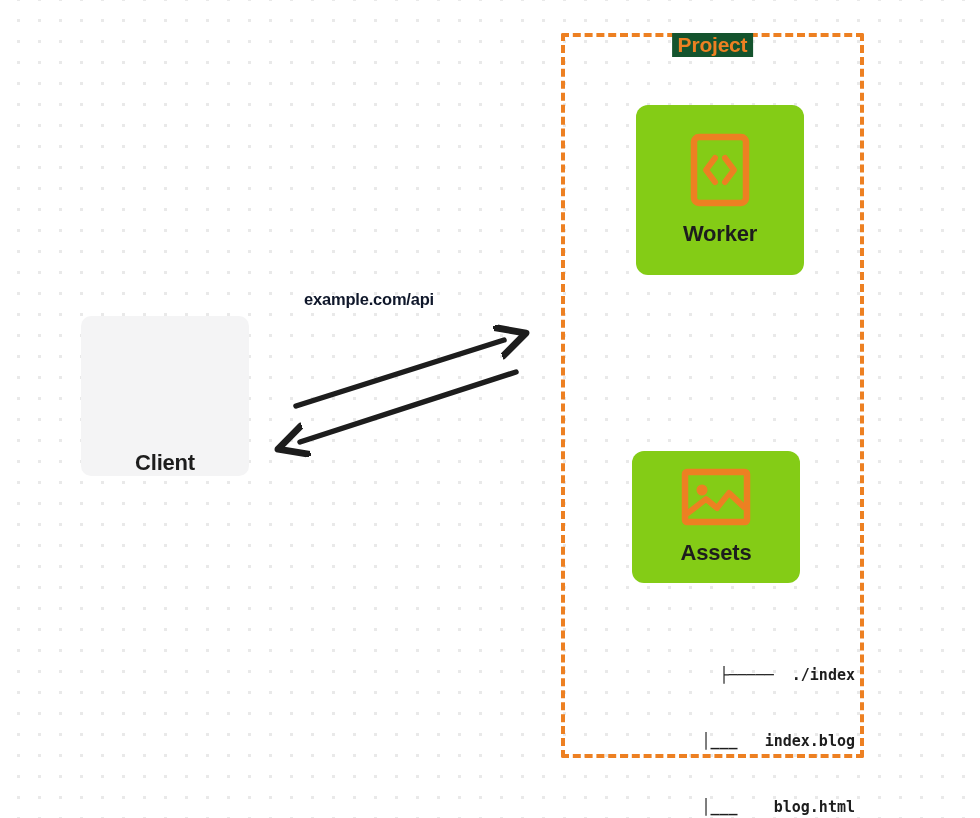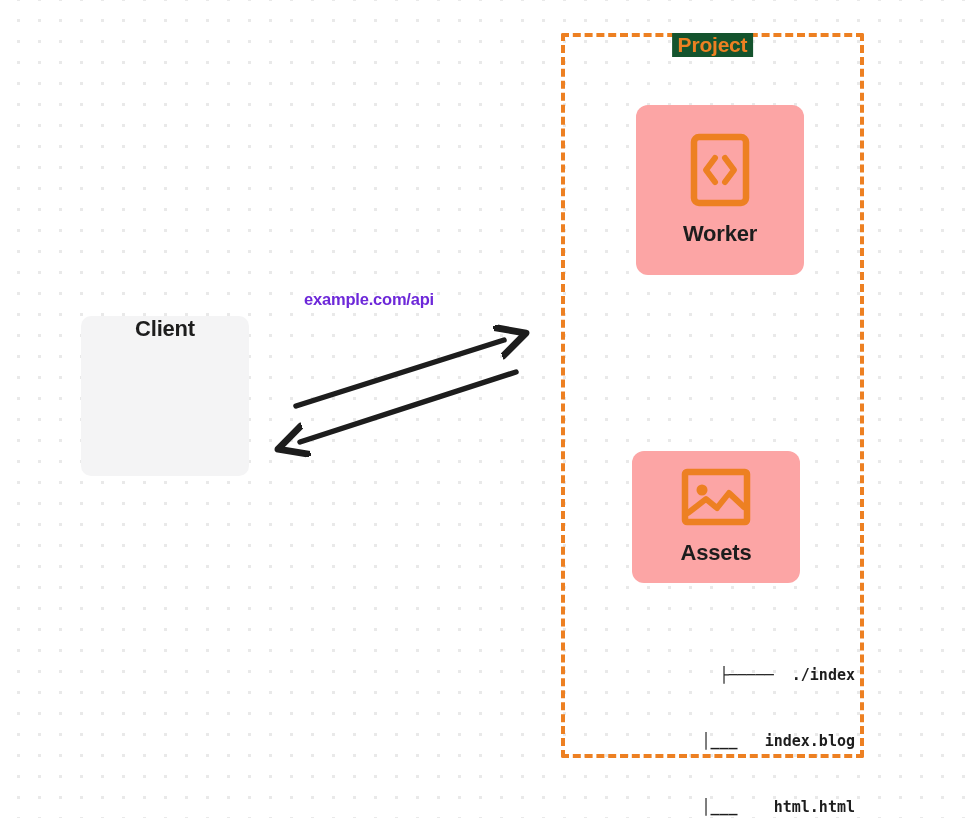--- a/index.html
+++ b/index.html
@@ -34,38 +34,38 @@
   
   #client-box {
     position: absolute;
     left: 81px;
     top: 316px;
     width: 168px;
     height: 160px;
     background: #f4f4f5;
     border-radius: 10px;
     display: flex;
-    align-items: flex-start;
+    align-items: flex-end;
     justify-content: center;
   }
   #client-box .box-label {
     font-size: 22px;
     font-weight: bold;
     color: #1d1d1d;
     letter-spacing: -0.2px;
   }
 
   
   #request-label {
     position: absolute;
     left: 304px;
     top: 290px;
     font-size: 16.5px;
     font-weight: bold;
-    color: #6d28d9;
+    color: #0f172a;
     letter-spacing: -0.2px;
     white-space: nowrap;
   }
 
   
   #arrows {
     position: absolute;
     left: 0;
     top: 0;
     width: 980px;
@@ -95,21 +95,21 @@
     font-weight: bold;
     color: #ed8022;
     letter-spacing: -0.2px;
     white-space: nowrap;
     margin-top: 12px;
   }
 
   
   .service-card {
     position: absolute;
-    background: #fca5a5;
+    background: #84cc16;
     border-radius: 12px;
     display: flex;
     flex-direction: column;
     align-items: center;
     justify-content: center;
   }
   #worker-card {
     left: 71px;
     top: 68px;
     width: 168px;
@@ -200,18 +200,18 @@
           <circle cx="21" cy="22" r="5.5" fill="#ed8022"></circle>
           <path d="M 7 45 L 25 31 L 36 40 L 48 25 L 63 39" fill="none" stroke="#ed8022" stroke-width="6" stroke-linecap="round" stroke-linejoin="round"></path>
         </svg>
       </span>
       <span class="card-label">Assets</span>
     </div>
 
     <div id="file-tree">
       <span class="tree-row">├─────  ./index</span>
       <span class="tree-row">     │___   index.blog</span>
-      <span class="tree-row">     │___    html.html</span>
+      <span class="tree-row">     │___    blog.html</span>
       
     </div>
 
   </div>
 </div>
 
 </body></html>

